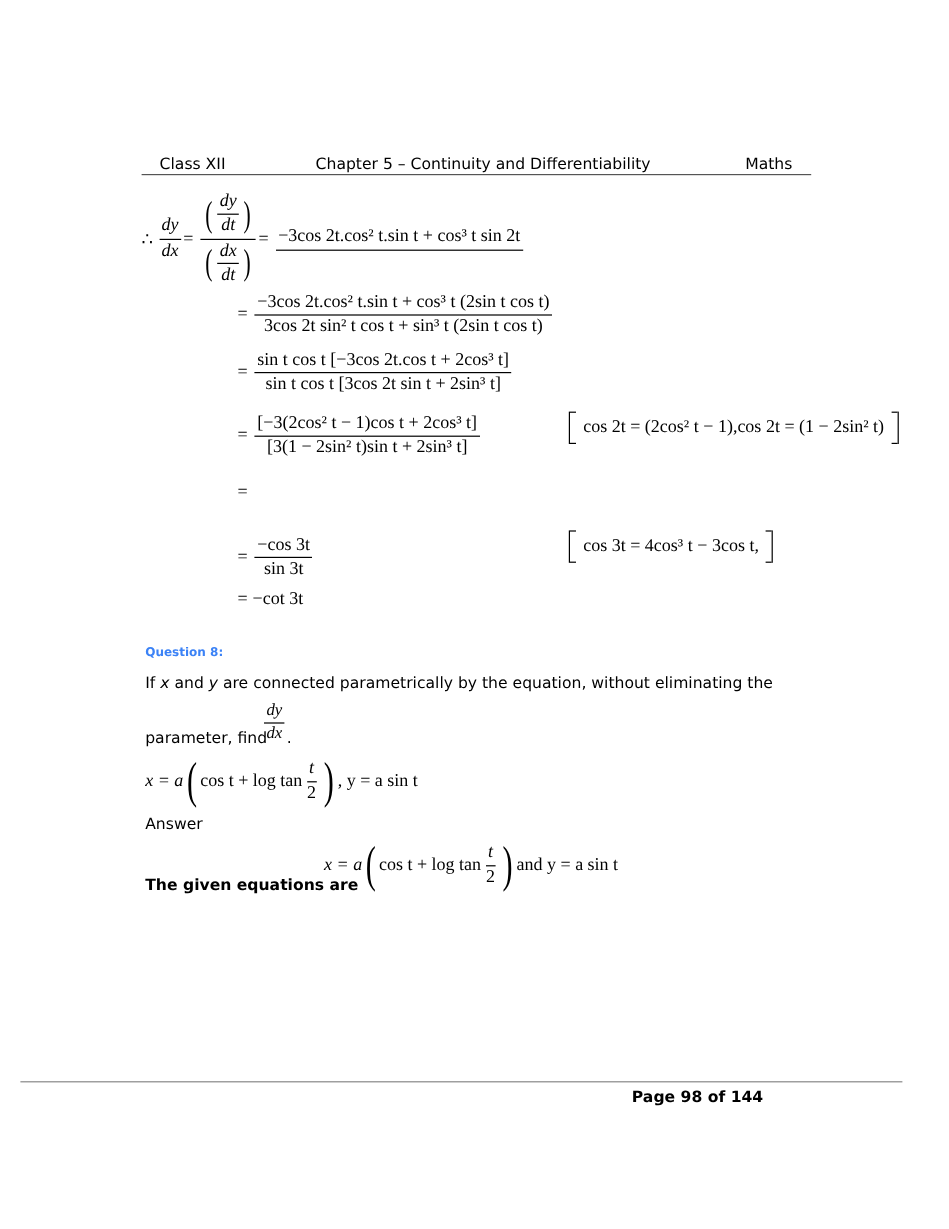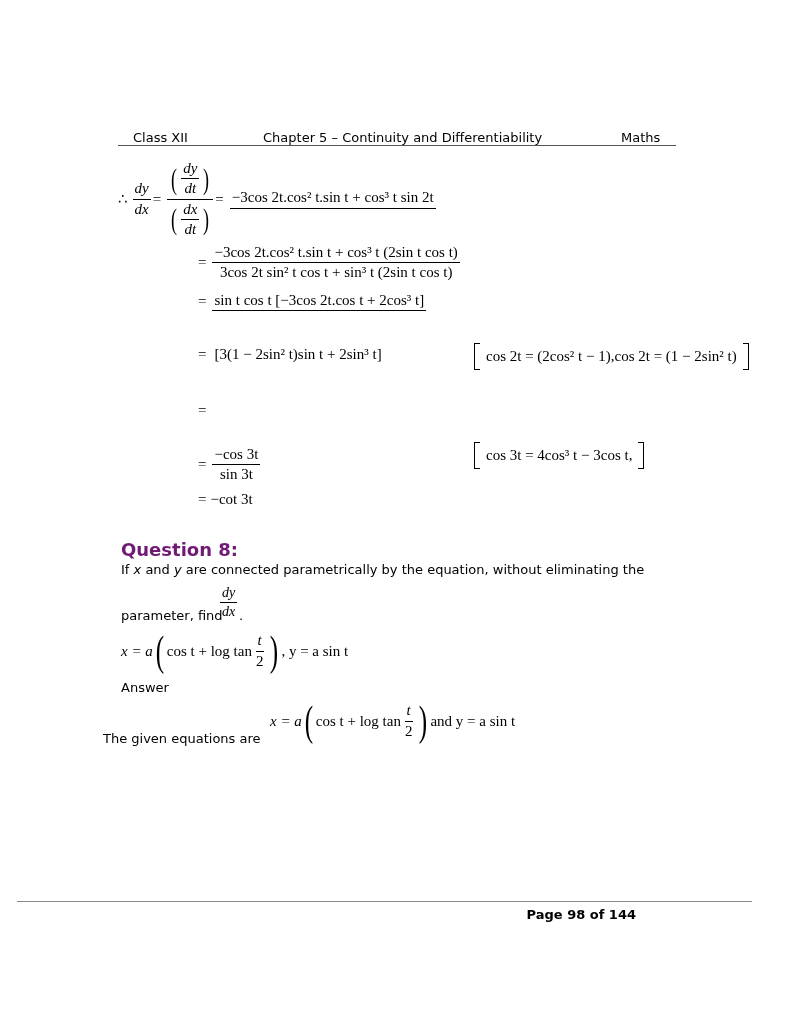--- a/index.html
+++ b/index.html
@@ -14,21 +14,21 @@
   .eq { display: flex; align-items: center; }
   .eqsign { margin-right: 4px; }
   .paren { display: inline-flex; align-items: center; }
   .bigp { font-size: 42px; line-height: 1; font-weight: 200; transform: scaleX(0.6); display: inline-block; }
   .bracket-box { display: flex; flex-direction: row; border-left: 1.3px solid #000; border-right: 1.3px solid #000; padding: 2px 11px; position: relative; }
   .bracket-box::before, .bracket-box::after { content: ""; position: absolute; width: 5px; top: 0; bottom: 0; border-top: 1.3px solid #000; border-bottom: 1.3px solid #000; }
   .bracket-box::before { left: 0; }
   .bracket-box::after { right: 0; }
   .bracket-box .line { line-height: 1.55; }
   .body-text { font-family: "DejaVu Sans", sans-serif; font-size: 13px; }
-  .q-label { color: #701a75; font-weight: bold; font-size: 18px; font-family: "DejaVu Sans", sans-serif; }
+  .q-label { color: #3b82f6; font-weight: bold; font-size: 10px; font-family: "DejaVu Sans", sans-serif; }
   .footer-rule { left: 17px; width: 735px; top: 901px; border-top: 1.5px solid #888; }
   .footer { top: 907px; left: 0; width: 636px; text-align: right; font-weight: bold; font-size: 13px; font-family: "DejaVu Sans", sans-serif; }
   i { font-style: italic; }
 </style>
 </head>
 <body>
 
 <div class="abs hdr" style="left:133px;">Class XII</div>
 <div class="abs hdr" style="left:263px;">Chapter 5 – Continuity and Differentiability</div>
 <div class="abs hdr" style="left:621px;">Maths</div>
@@ -70,26 +70,28 @@
   <span class="frac">
     <span class="num">−3cos 2t.cos² t.sin t + cos³ t (2sin t cos t)</span>
     <span class="den">3cos 2t sin² t cos t + sin³ t (2sin t cos t)</span>
   </span>
 </div>
 
 <div class="abs math eq" style="left:198px; top:292px;">
   <span class="eqsign">=</span>
   <span class="frac">
     <span class="num">sin t cos t [−3cos 2t.cos t + 2cos³ t]</span>
+    <span class="den">sin t cos t [3cos 2t sin t + 2sin³ t]</span>
   </span>
 </div>
 
 <div class="abs math eq" style="left:198px; top:345px;">
   <span class="eqsign">=</span>
   <span class="frac">
+    <span class="num">[−3(2cos² t − 1)cos t + 2cos³ t]</span>
     <span class="den">[3(1 − 2sin² t)sin t + 2sin³ t]</span>
   </span>
 </div>
 
 <div class="abs math" style="left:474px; top:343px;">
   <div class="bracket-box">
     <span class="line">cos 2t = (2cos² t − 1),</span>
     <span class="line">cos 2t = (1 − 2sin² t)</span>
   </div>
 </div>
@@ -141,21 +143,21 @@
   <span class="frac">
     <i class="num">t</i>
     <span class="den">2</span>
   </span>
   <span class="bigp">)</span>
   <span>, y = a sin t</span>
 </div>
 
 <div class="abs body-text" style="left:121px; top:680px;">Answer</div>
 
-<div class="abs body-text" style="left:103px; top:731px;">The given equations are</div>
+<div class="abs body-text" style="left:121px; top:731px;font-weight:bold;">The given equations are</div>
 
 <div class="abs math eq" style="left:270px; top:700px;">
   <i>x = a</i>
   <span class="bigp">(</span>
   <span>cos t + log tan</span>
   <span class="frac">
     <i class="num">t</i>
     <span class="den">2</span>
   </span>
   <span class="bigp">)</span>

